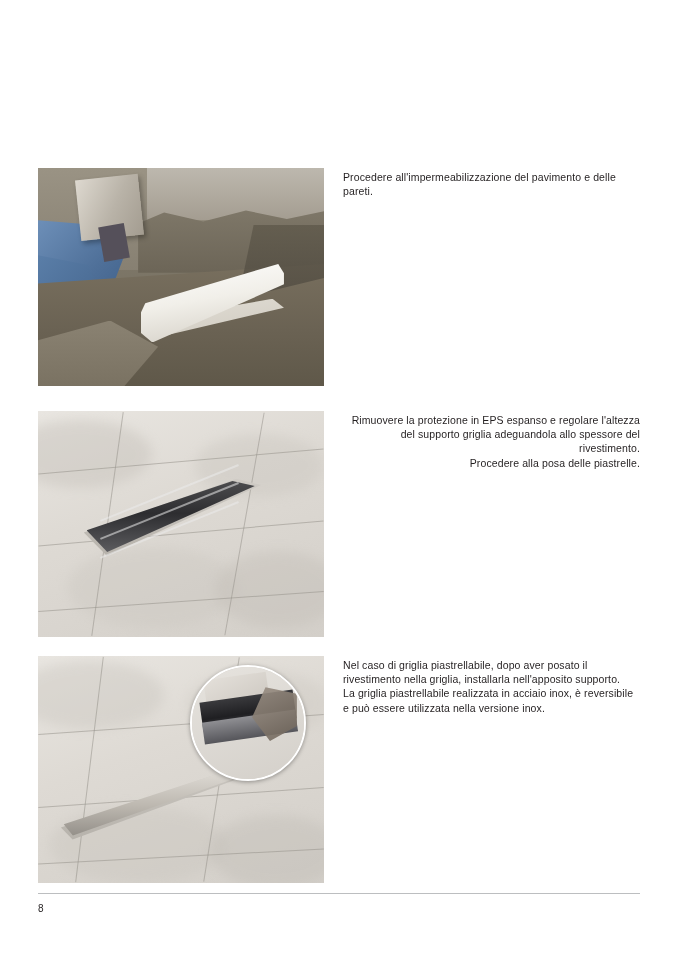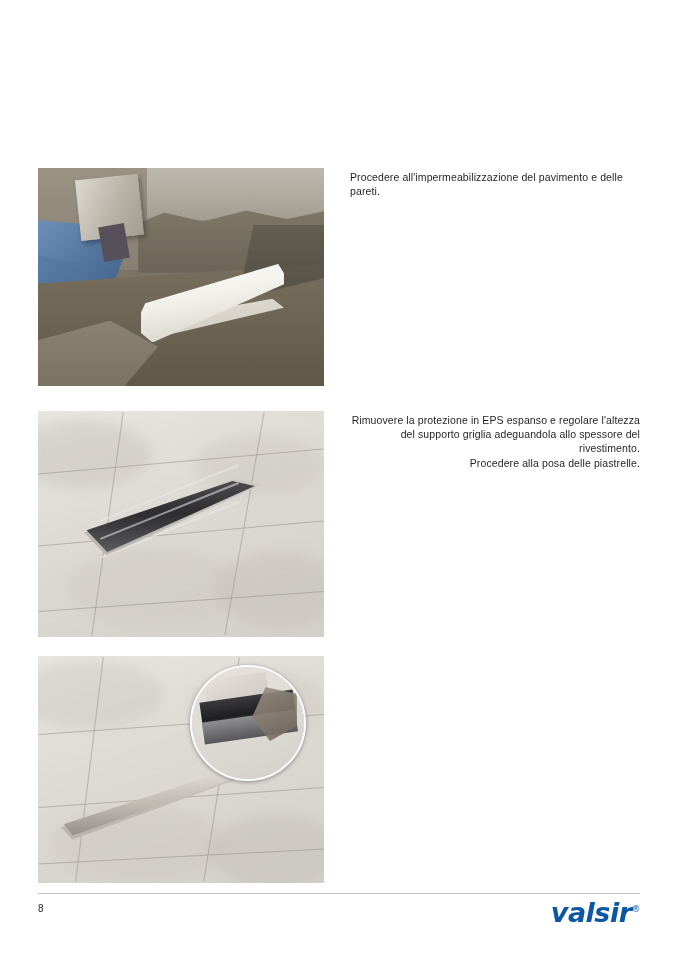--- a/index.html
+++ b/index.html
@@ -30,21 +30,21 @@
   }
   .photo {
     position: relative;
     width: 286px;
     flex: 0 0 286px;
     overflow: hidden;
     background: #cfcbc4;
   }
   .text-col {
     flex: 1 1 auto;
-    padding-left: 26px;
+    padding-left: 19px;
     padding-top: 2px;
   }
   .text-col p {
     margin: 0;
     font-size: 10.5px;
     line-height: 14.2px;
     color: #231f20;
     letter-spacing: 0.01em;
   }
 
@@ -293,21 +293,22 @@
       <div class="drain" style="left:9%;top:43%;width:80%;height:38%;background:linear-gradient(180deg,#efece7 0%,#bdb8b0 60%,#8e8a84 100%);clip-path:polygon(0 82%,94% 0,99% 6%,4% 95%);"></div>
 
       <div class="callout" style="left:53%;top:4%;width:112px;height:112px;">
         <div class="callout-inner-bg"></div>
         <div class="callout-tile"></div>
         <div class="callout-channel"></div>
         <div class="callout-grate"></div>
         <div class="callout-hand"></div>
       </div>
     </div>
+    <div class="text-col">
+      <p style="white-space:pre-line;">Nel caso di griglia piastrellabile, dopo aver posato il rivestimento nella griglia, installarla nell'apposito supporto.
+La griglia piastrellabile realizzata in acciaio inox, è reversibile e può essere utilizzata nella versione inox.</p>
+    </div>
   </div>
 
   <div class="footer-rule"></div>
   <div class="page-number">8</div>
-  <div class="logo">
-    <span>valsir</span><span class="reg">®</span>
-  </div>
 
 </div>
 
 </body></html>

